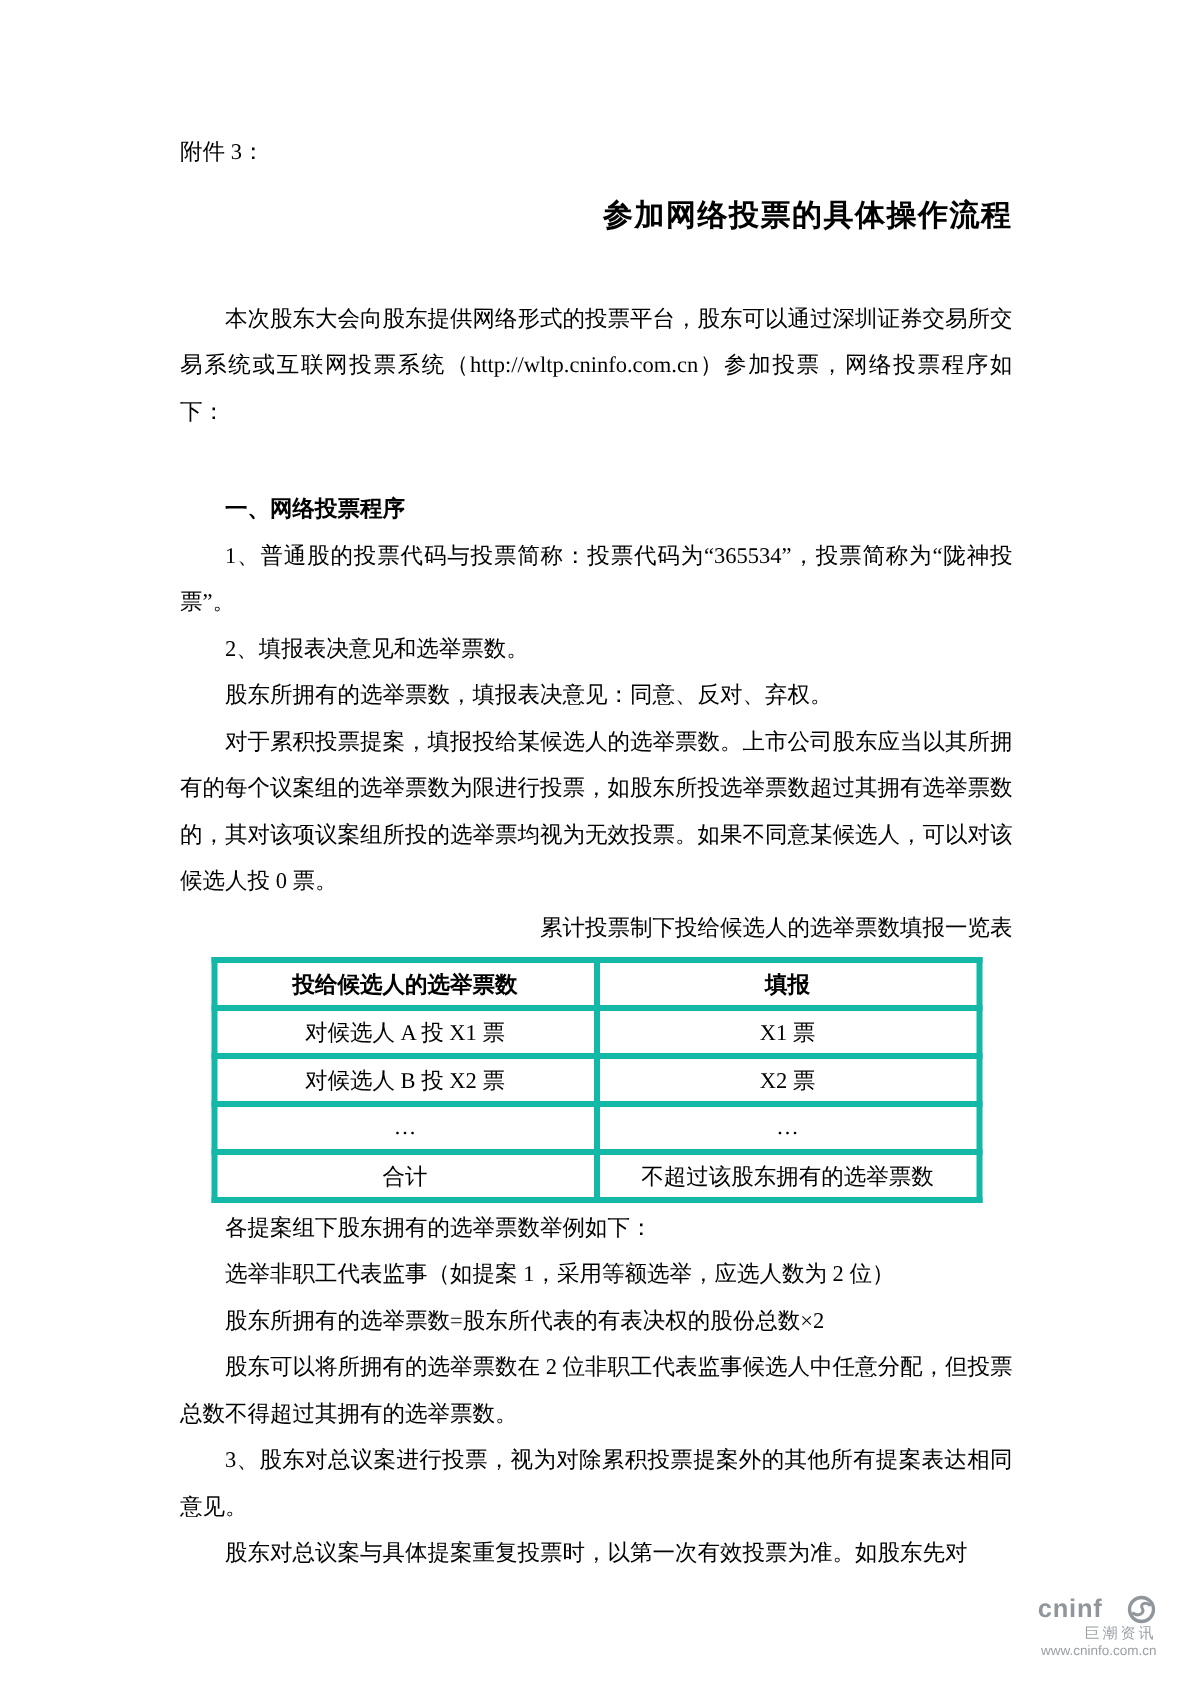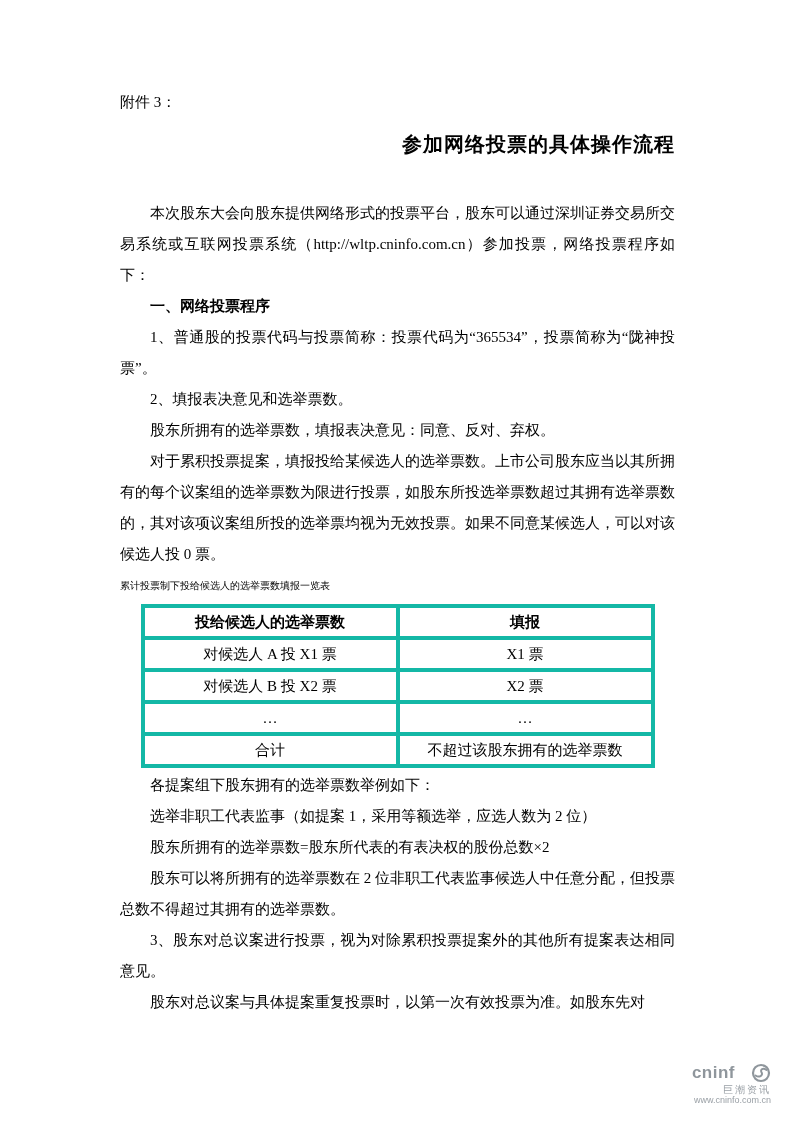--- a/index.html
+++ b/index.html
@@ -36,25 +36,26 @@
     font-size: 15px;
     line-height: 31px;
     text-indent: 2em;
     text-align: justify;
   }
   .section-heading {
     font-size: 15px;
     line-height: 31px;
     text-indent: 2em;
     font-weight: bold;
+    margin-top: 34px;
   }
   .table-caption {
-    font-size: 10px;
+    font-size: 15px;
     line-height: 31px;
-    text-align: left;
+    text-align: right;
     text-indent: 0;
   }
   table.vote-table {
     width: 514px;
     margin: 3px auto 2px auto;
     border-collapse: collapse;
     table-layout: fixed;
   }
   table.vote-table th,
   table.vote-table td {

